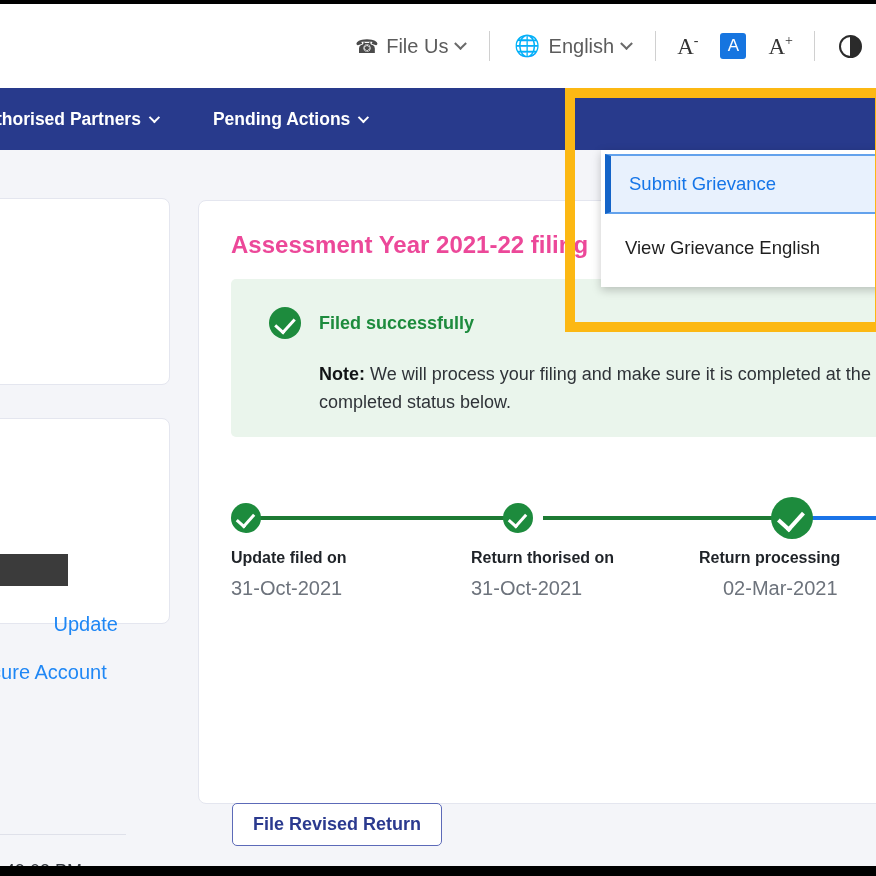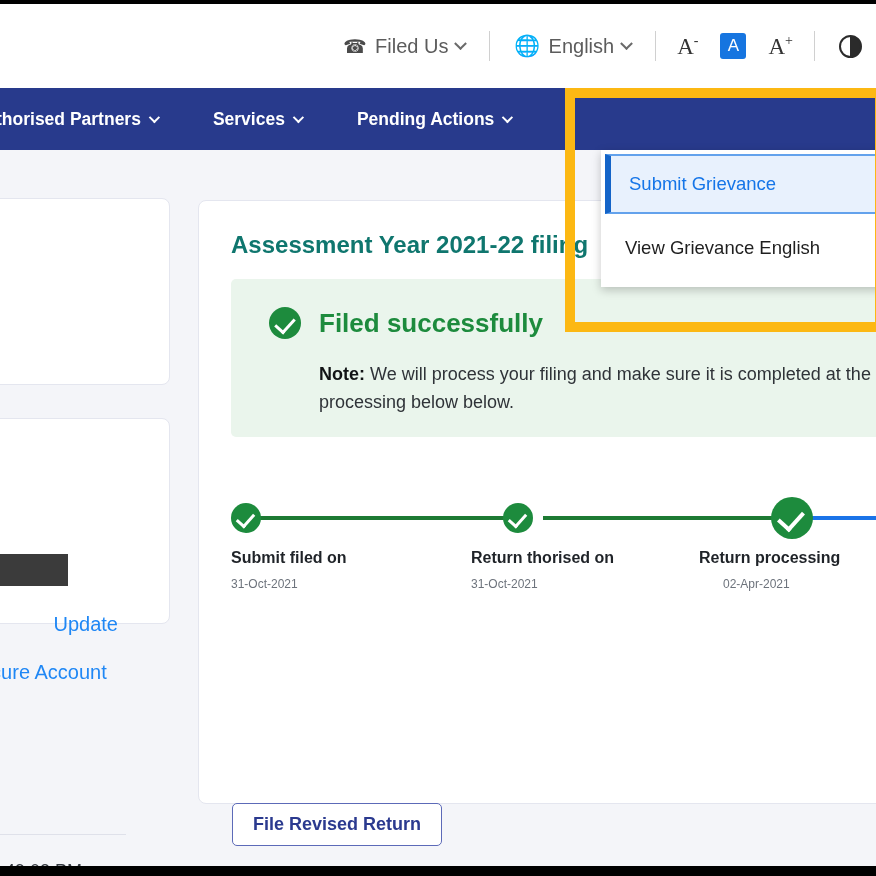--- a/index.html
+++ b/index.html
@@ -162,21 +162,21 @@
   .side-ts-1 { left: -50px; top: 711px; }
 
   
   .main-card {
     position: absolute; left: 198px; top: 50px;
     width: 760px; height: 604px;
     background: #ffffff; border: 1px solid #e4e6ef; border-radius: 8px;
   }
   .main-title {
     position: absolute; left: 32px; top: 30px;
-    font-size: 24px; font-weight: bold; color: #0f766e;
+    font-size: 24px; font-weight: bold; color: #ec4899;
     white-space: nowrap;
   }
 
   .alert {
     position: absolute; left: 32px; top: 78px;
     width: 700px; height: 158px;
     background: #eaf5ec; border-radius: 5px;
   }
   .alert-head {
     position: absolute; left: 38px; top: 28px;
@@ -186,21 +186,21 @@
     width: 32px; height: 32px; border-radius: 50%;
     background: #1d8b3d; position: relative; flex: none;
   }
   .check-circle::after {
     content: ""; position: absolute; left: 10px; top: 7px;
     width: 9px; height: 16px;
     border-right: 3px solid #ffffff; border-bottom: 3px solid #ffffff;
     transform: rotate(42deg);
   }
   .alert-title {
-    font-size: 26px; font-weight: bold; color: #1d8b3d;
+    font-size: 18px; font-weight: bold; color: #1d8b3d;
   }
   .alert-note {
     position: absolute; left: 88px; top: 82px; width: 640px;
     font-size: 18px; color: #2f3338; line-height: 1.55;
   }
   .alert-note b { color: #121416; }
 
   
   .timeline {
     position: absolute; left: 32px; top: 296px; width: 700px; height: 110px;
@@ -226,21 +226,21 @@
     content: ""; position: absolute; left: 12px; top: 9px;
     width: 12px; height: 20px;
     border-right: 4px solid #ffffff; border-bottom: 4px solid #ffffff;
     transform: rotate(42deg);
   }
   .tl-label {
     position: absolute; top: 52px; font-size: 16px;
     font-weight: bold; color: #1f2328; white-space: nowrap;
   }
   .tl-date {
-    position: absolute; top: 80px; font-size: 12px;
+    position: absolute; top: 80px; font-size: 20px;
     color: #6d737c; white-space: nowrap;
   }
 
   
   .btn-outline {
     position: absolute; left: 232px; top: 653px;
     width: 210px; height: 43px;
     border: 1.5px solid #5c6ab8; border-radius: 5px;
     background: #ffffff; color: #2b3a8f;
     font-size: 18px; font-weight: bold;
@@ -253,21 +253,21 @@
 
 <div id="screen">
 
   <div class="edge-top"></div>
 
   <div class="utilbar">
     <div class="util-group">
 
       <div class="util-item">
         <span class="phone-ico">☎</span>
-        <span>Filed Us</span>
+        <span>File Us</span>
         <span class="caret-d"></span>
       </div>
 
       <div class="util-sep"></div>
 
       <div class="util-item">
         <span class="globe-ico">🌐</span>
         <span>English</span>
         <span class="caret-d"></span>
       </div>
@@ -287,24 +287,20 @@
       <div class="contrast-ico"></div>
     </div>
   </div>
 
   <div class="nav">
     <div class="nav-item first">
       <span>thorised Partners</span>
       <span class="caret-nav-d"></span>
     </div>
     <div class="nav-item">
-      <span>Services</span>
-      <span class="caret-nav-d"></span>
-    </div>
-    <div class="nav-item">
       <span>Pending Actions</span>
       <span class="caret-nav-d"></span>
     </div>
   </div>
 
   <div class="body-area">
 
     <div class="side-card side-card-a"></div>
     <div class="side-card side-card-b"></div>
 
@@ -318,39 +314,39 @@
 
     <div class="main-card">
 
       <div class="main-title">Assessment Year 2021-22 filing</div>
 
       <div class="alert">
         <div class="alert-head">
           <div class="check-circle"></div>
           <div class="alert-title">Filed successfully</div>
         </div>
-        <div class="alert-note"><b>Note:</b><span> We will process your filing and make sure it is completed at the e</span><br><span>processing below below.</span></div>
+        <div class="alert-note"><b>Note:</b><span> We will process your filing and make sure it is completed at the e</span><br><span>completed status below.</span></div>
       </div>
 
       <div class="timeline">
         <div class="tl-line" style="left:26px; width:264px;"></div>
         <div class="tl-line" style="left:312px; width:248px;"></div>
         <div class="tl-line-blue" style="left:580px; width:125px;"></div>
 
         <div class="tl-node sm" style="left:0px;"></div>
-        <div class="tl-label" style="left:0px;">Submit filed on</div>
+        <div class="tl-label" style="left:0px;">Update filed on</div>
         <div class="tl-date" style="left:0px;">31-Oct-2021</div>
 
         <div class="tl-node sm" style="left:272px;"></div>
         <div class="tl-label" style="left:240px;">Return thorised on</div>
         <div class="tl-date" style="left:240px;">31-Oct-2021</div>
 
         <div class="tl-node lg" style="left:540px;"></div>
         <div class="tl-label" style="left:468px;">Return processing</div>
-        <div class="tl-date" style="left:492px;">02-Apr-2021</div>
+        <div class="tl-date" style="left:492px;">02-Mar-2021</div>
       </div>
     </div>
 
     <button class="btn-outline">File Revised Return</button>
 
   </div>
 
   <div class="dropdown">
     <div class="dd-item selected">
       <span>Submit Grievance</span>

